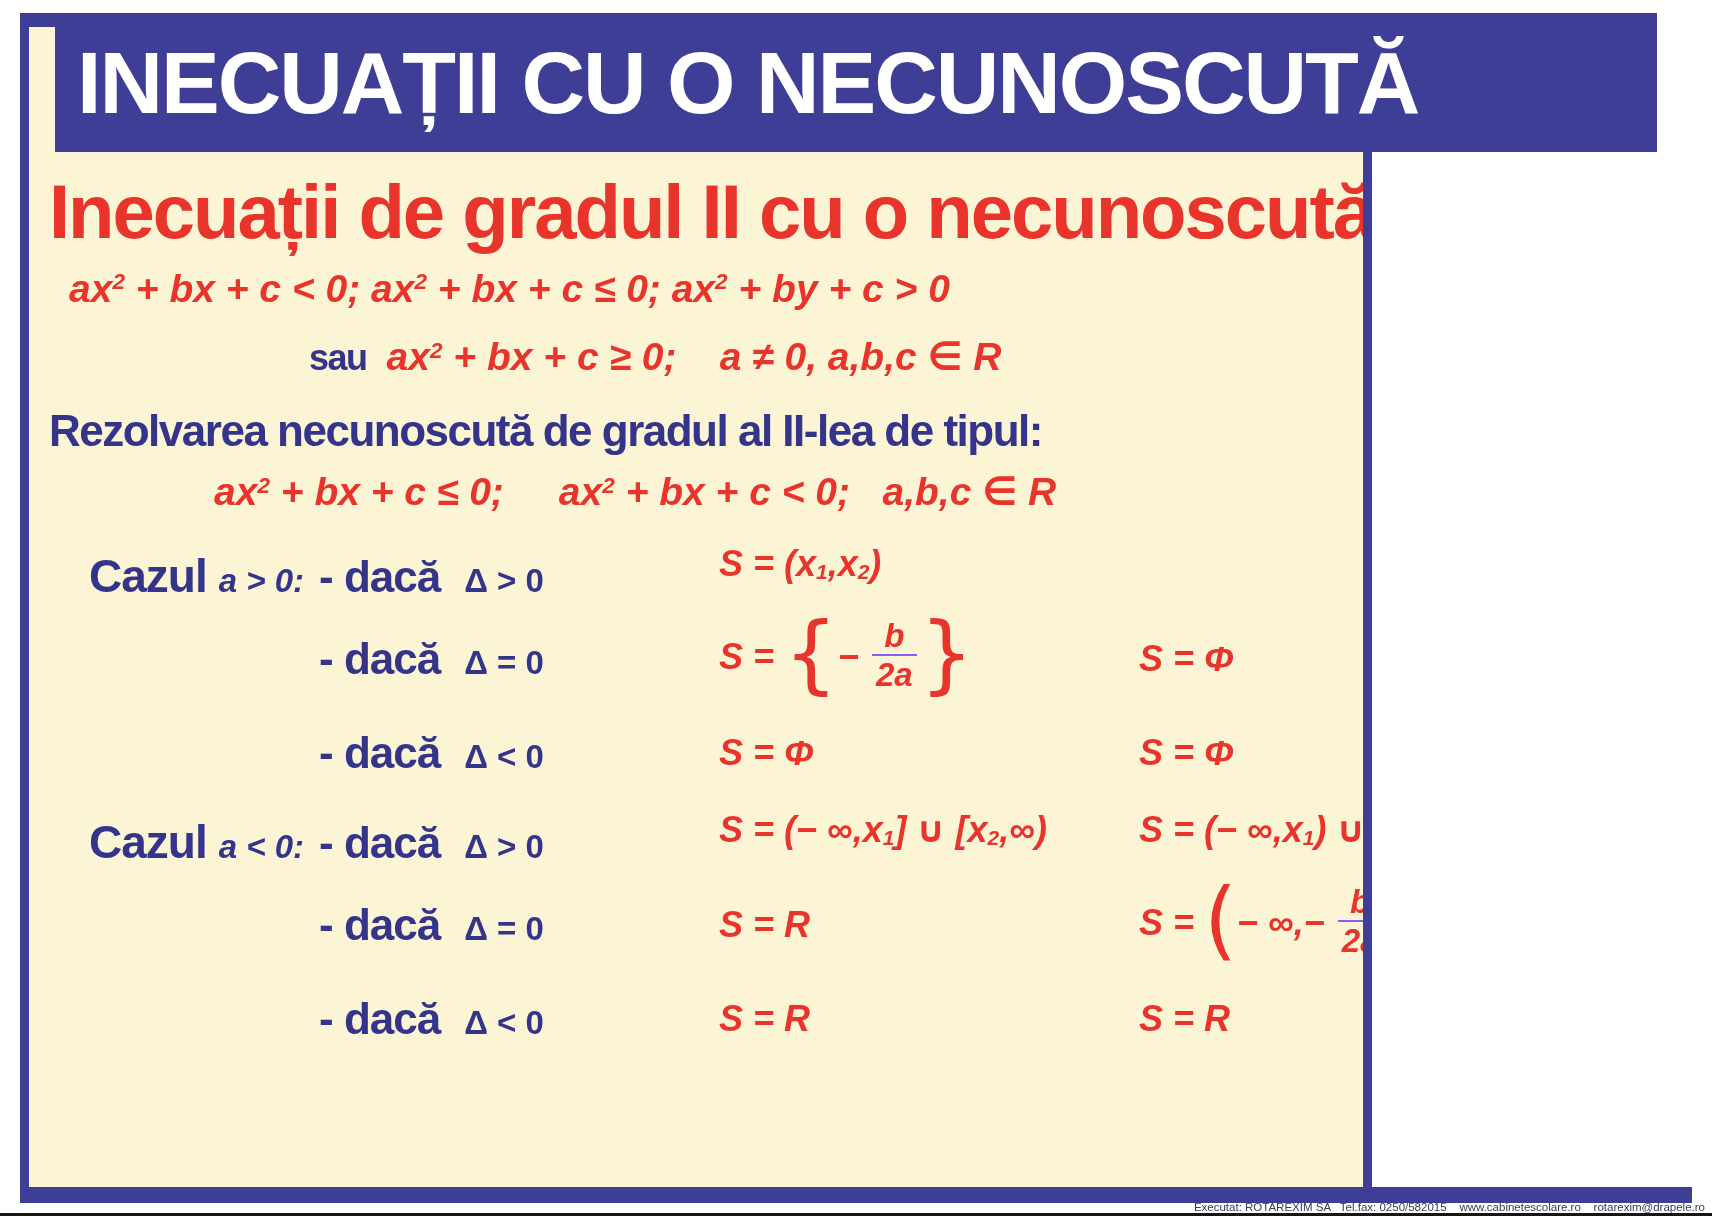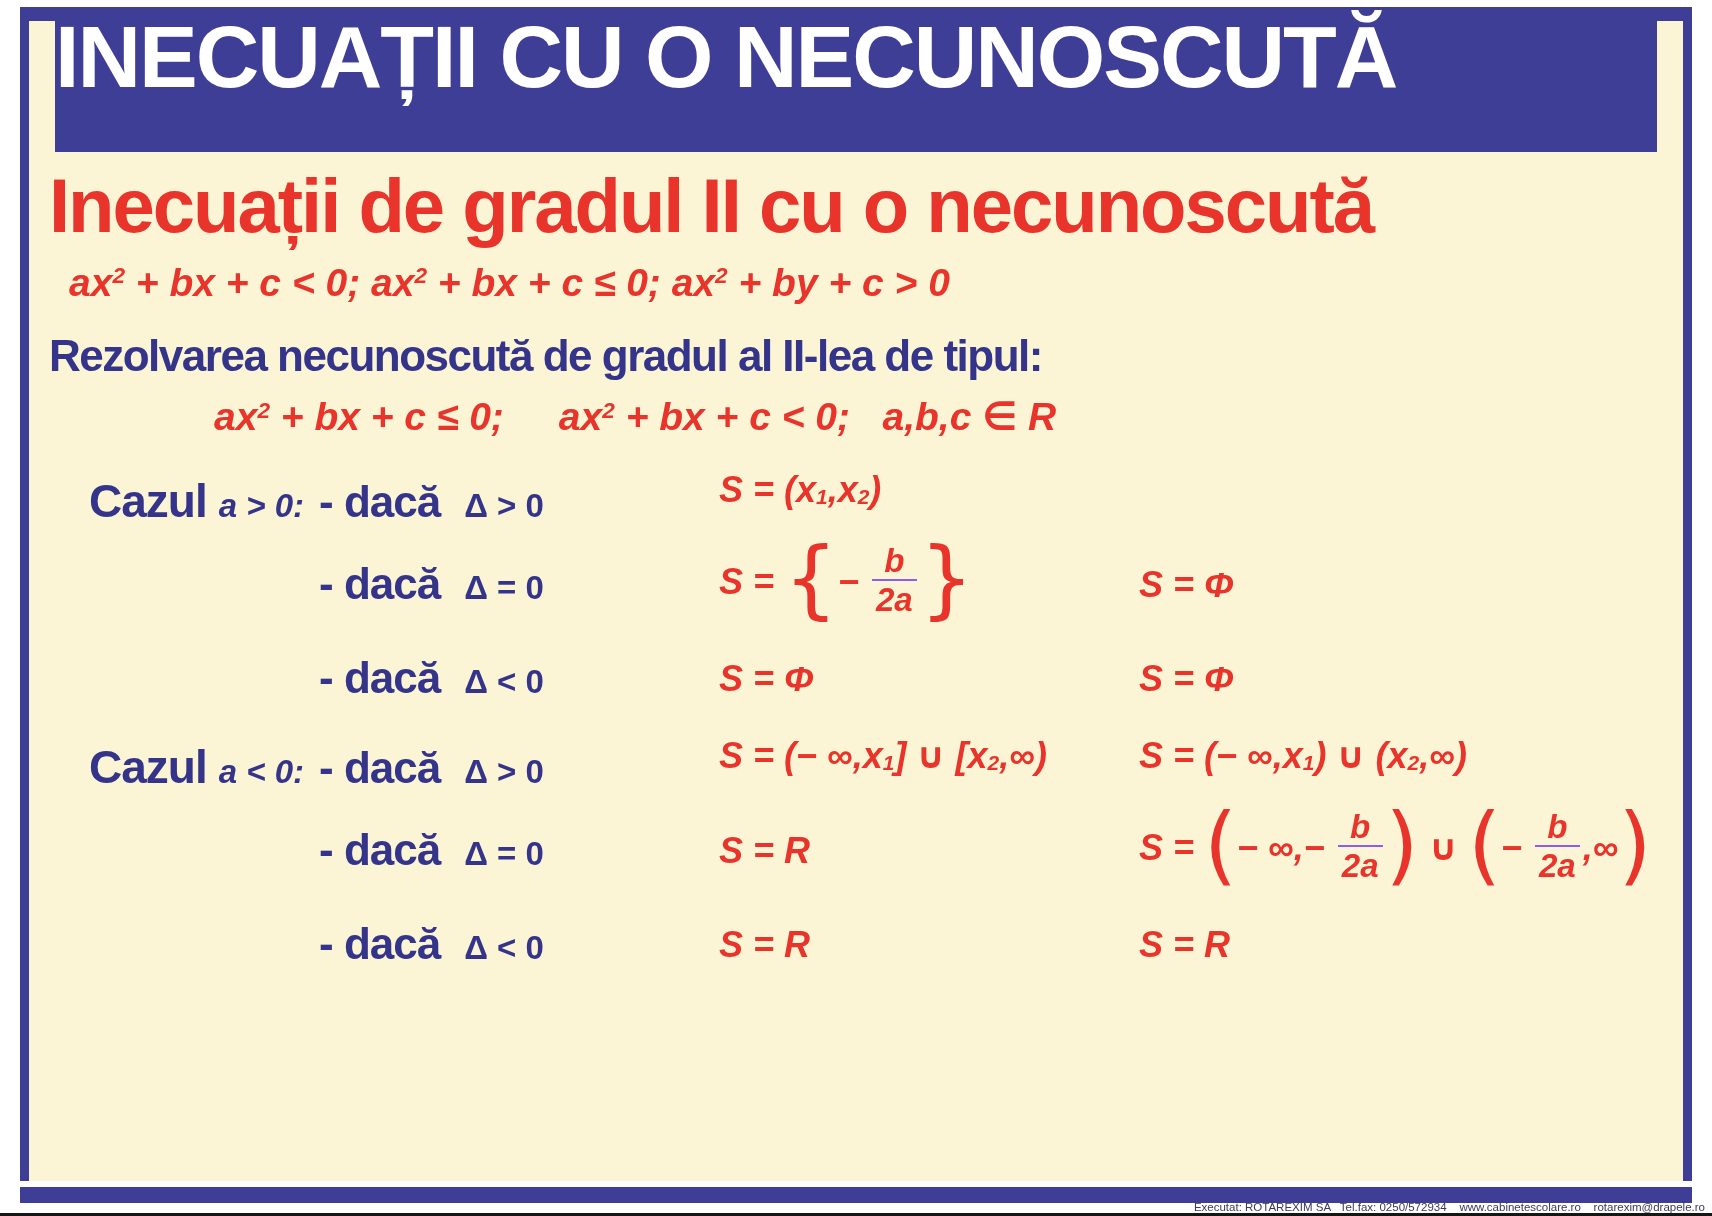--- a/index.html
+++ b/index.html
@@ -10,31 +10,32 @@
   }
   *{box-sizing:border-box;margin:0;padding:0;}
   html,body{width:1712px;height:1216px;}
   body{
     position:relative;
     background:#ffffff;
     font-family:"Liberation Sans","DejaVu Sans",sans-serif;
     overflow:hidden;
   }
   .poster{
-    position:absolute;left:20px;top:7px;width:1672px;height:1174px;
+    position:absolute;left:20px;top:13px;width:1352px;height:1174px;
     background:var(--cream);
     border-left:9px solid var(--frame-blue);
     border-right:9px solid var(--frame-blue);
     border-top:14px solid var(--frame-blue);
     overflow:hidden;
   }
   .header-bar{
     position:absolute;left:55px;top:13px;width:1602px;height:139px;
     background:var(--frame-blue);
-    display:flex;align-items:flex-start;
+    display:flex;align-items:center;
+    padding-left:22px;
     z-index:3;
   }
   .header-title{
     color:#ffffff;font-weight:bold;font-size:88px;letter-spacing:-2px;
     white-space:nowrap;line-height:1;
   }
   .content{
     position:relative;
     padding:146px 20px 0 20px;
     width:100%;height:100%;
@@ -111,20 +112,24 @@
 
 <div class="poster">
   <div class="content">
 
     <div class="subtitle">Inecuații de gradul II cu o necunoscută</div>
 
     <div class="line general-line">
       <span class="math formula-lg gap-l">ax<sup>2</sup> + bx + c &lt; 0; ax<sup>2</sup> + bx + c ≤ 0; ax<sup>2</sup> + by + c &gt; 0</span>
     </div>
 
+    <div class="line sau-line">
+      <span class="blabel sau-label">sau</span>
+      <span class="math formula-lg gap-l">ax<sup>2</sup> + bx + c ≥ 0;    a ≠ 0, a,b,c ∈ R</span>
+    </div>
 
     <div class="line rezolvare-line">
       <span class="blabel rezolvare-label">Rezolvarea necunoscută de gradul al II-lea de tipul:</span>
     </div>
 
     <div class="line tipul-line">
       <span class="math formula-lg">ax<sup>2</sup> + bx + c ≤ 0;</span>
       <span class="math formula-lg gap-xl">ax<sup>2</sup> + bx + c &lt; 0;   a,b,c ∈ R</span>
     </div>
 
@@ -231,14 +236,14 @@
 
     </div>
   </div>
 </div>
 
 <div class="header-bar">
   <span class="header-title">INECUAȚII CU O NECUNOSCUTĂ</span>
 </div>
 
 <div class="bottom-bar"></div>
-<div class="footer-note">Executat: ROTAREXIM SA   Tel.fax: 0250/572934    www.cabinetescolare.ro    rotarexim@drapele.ro</div>
+<div class="footer-note">Executat: ROTAREXIM SA   Tel.fax: 0250/582015    www.cabinetescolare.ro    rotarexim@drapele.ro</div>
 <div class="bottom-edge-line"></div>
 
 </body></html>

